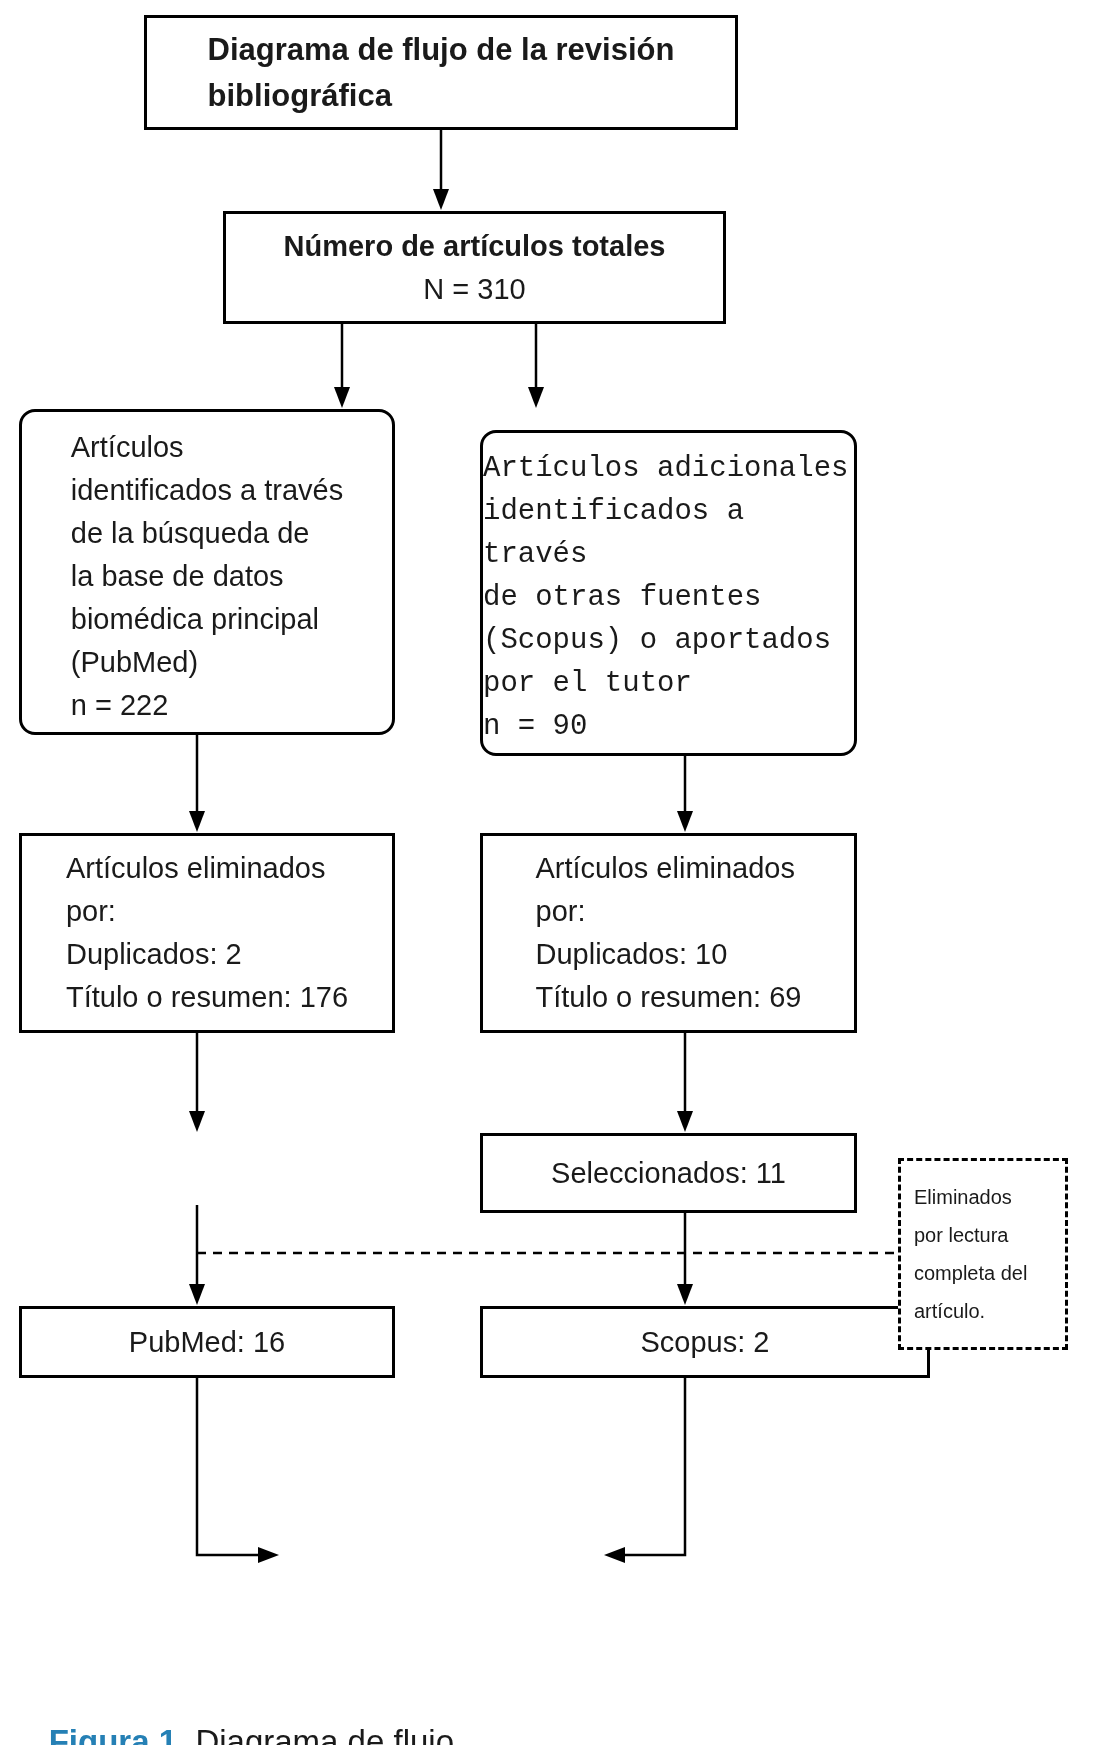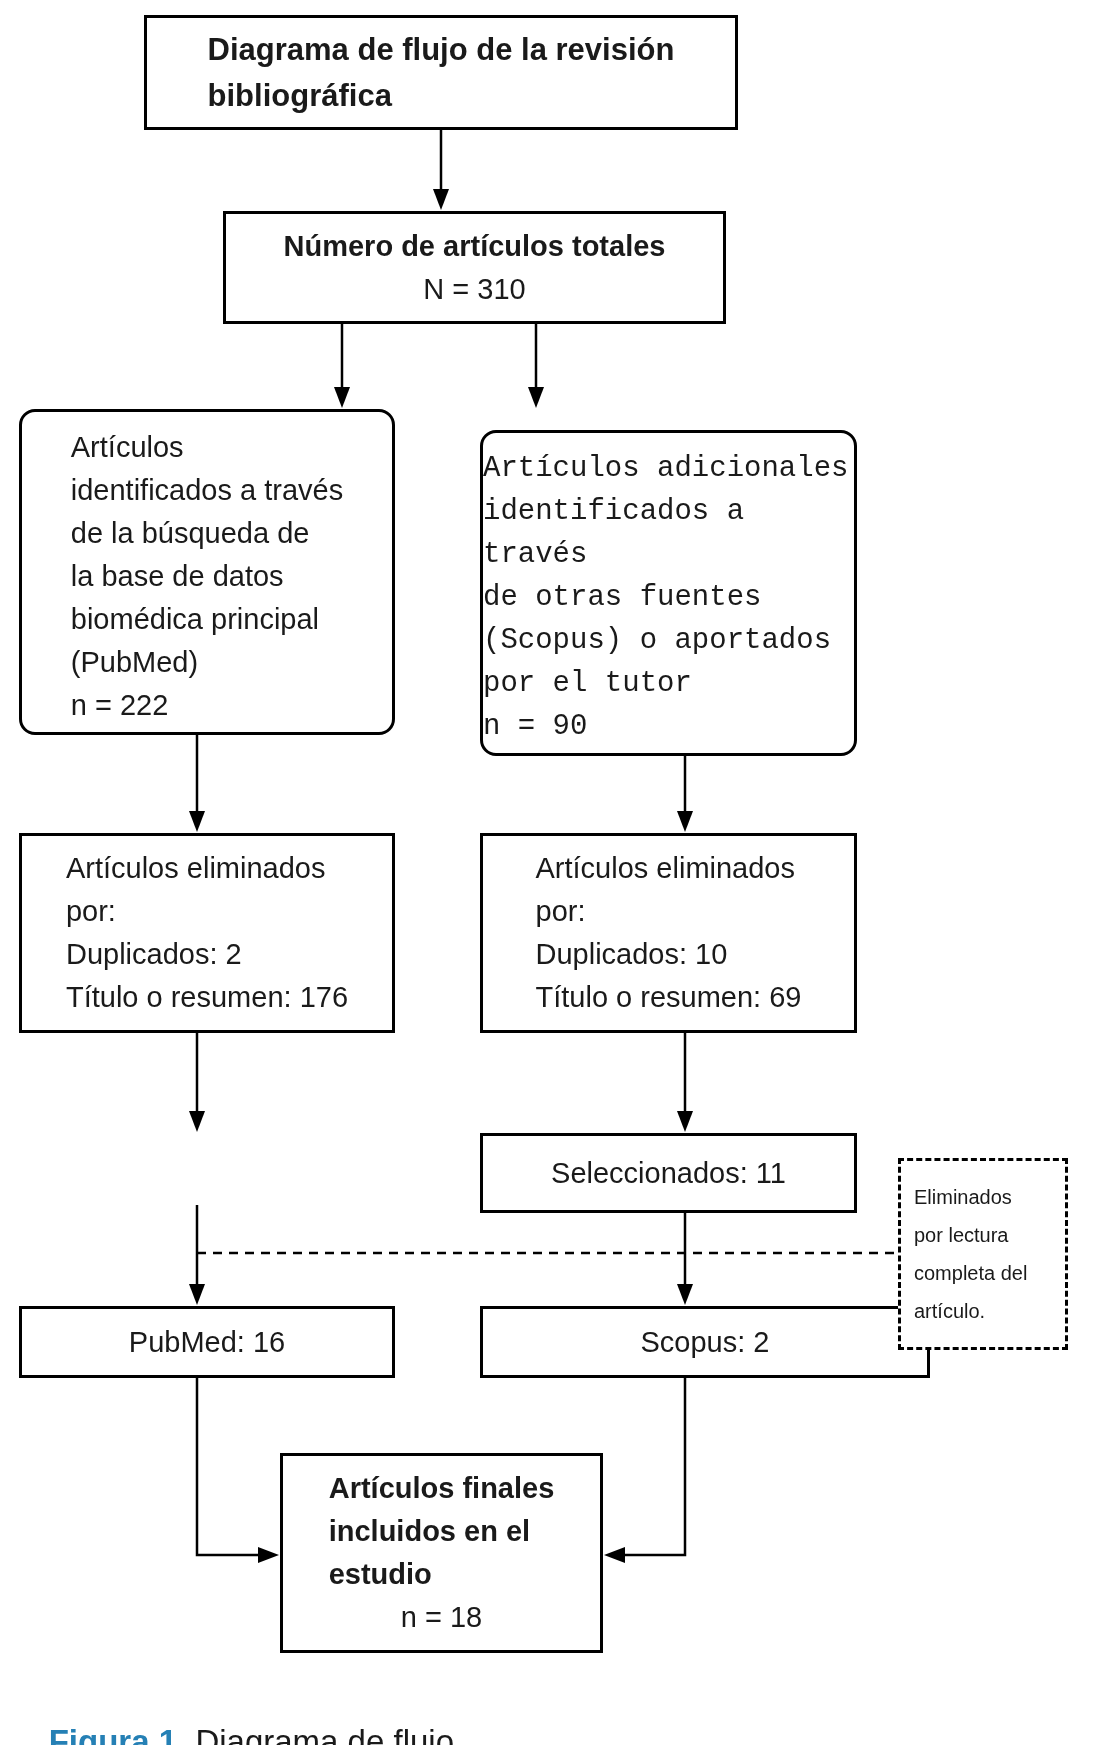--- a/index.html
+++ b/index.html
@@ -140,24 +140,18 @@
 
   <div class="box" style="left:19px;top:1306px;width:376px;height:72px;">PubMed: 16</div>
 
   <div class="box" style="left:480px;top:1306px;width:450px;height:72px;">Scopus: 2</div>
 
   <div class="box note-box" style="left:898px;top:1158px;width:170px;height:192px;">Eliminados
 por lectura
 completa del
 artículo.</div>
 
-  <div class="box" style="left:280px;top:1453px;width:323px;height:200px;">
-    <span class="bold">Artículos finales
-incluidos en el
-estudio</span>
-    <span>n = 18</span>
-  </div>
 
   <div class="caption">
     <span class="fig-label">Figura 1.</span><span> Diagrama de flujo.</span>
   </div>
 
 </div>
 
 </body></html>

